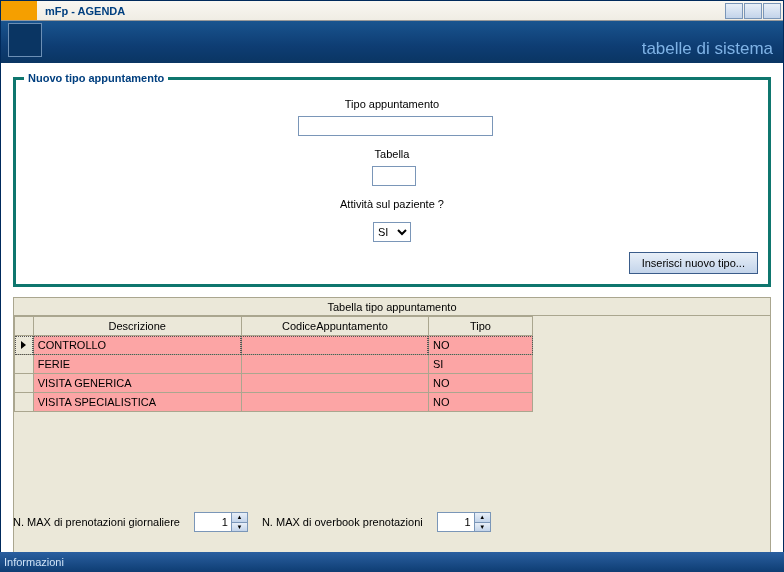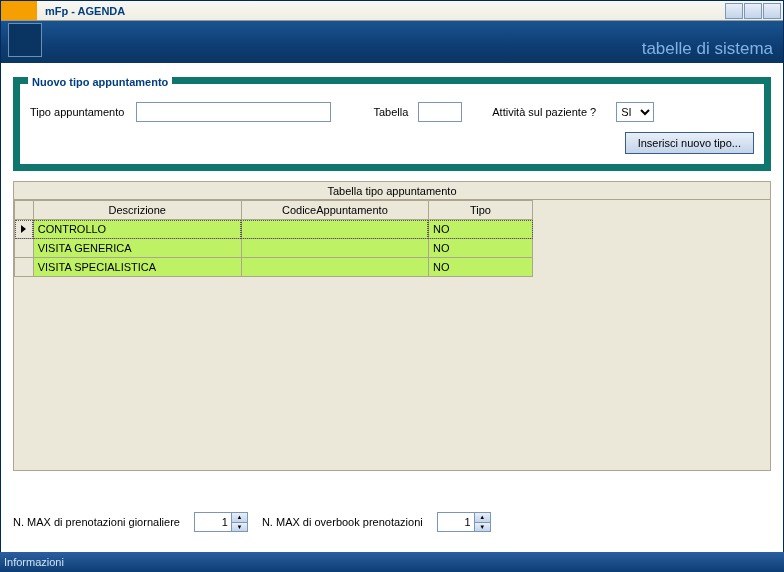--- a/index.html
+++ b/index.html
@@ -73,38 +73,39 @@
     font-size: 17px;
     font-family: Verdana, sans-serif;
   }
   .content {
     padding: 10px 12px 0 12px;
     height: 487px;
     position: relative;
     background: #fff;
   }
   .groupbox {
-    border: 7px solid #0f766e;
+    border: 3px solid #0f766e;
     position: relative;
     padding: 18px 10px 10px 10px;
     margin-top: 4px;
   }
   .groupbox-legend {
     position: absolute;
     top: -8px;
     left: 8px;
     background: #fff;
     padding: 0 4px;
     color: #003f7f;
     font-weight: bold;
   }
   .formrow {
     display: flex;
     align-items: center;
     gap: 6px;
+    flex-direction: column;
   }
   .lbl { color: #000; }
   input[type="text"].txt {
     height: 20px;
     border: 1px solid #7a96b8;
     background: #fff;
     font-family: inherit;
     font-size: 11px;
     padding: 0 3px;
   }
@@ -150,21 +151,21 @@
   }
   table.grid {
     border-collapse: collapse;
     width: 519px;
   }
   table.grid th, table.grid td {
     border: 1px solid #aaa68f;
     height: 19px;
     padding: 0 4px;
     text-align: left;
-    background: #bef264;
+    background: #fca5a5;
     font-weight: normal;
   }
   table.grid th {
     background: #ebe8d9;
     text-align: center;
     color: #000;
   }
   .rowheader {
     width: 18px;
     background: #ebe8d9 !important;
@@ -290,20 +291,26 @@
         </tr>
       </thead>
       <tbody>
         <tr class="current-row">
           <td class="rowheader">
               <div class="row-indicator"></div>
             </td>
           <td>CONTROLLO</td>
           <td></td>
           <td>NO</td>
+        </tr>
+        <tr>
+          <td class="rowheader"></td>
+          <td>FERIE</td>
+          <td></td>
+          <td>SI</td>
         </tr>
         <tr>
           <td class="rowheader"></td>
           <td>VISITA GENERICA</td>
           <td></td>
           <td>NO</td>
         </tr>
         <tr>
           <td class="rowheader"></td>
           <td>VISITA SPECIALISTICA</td>

